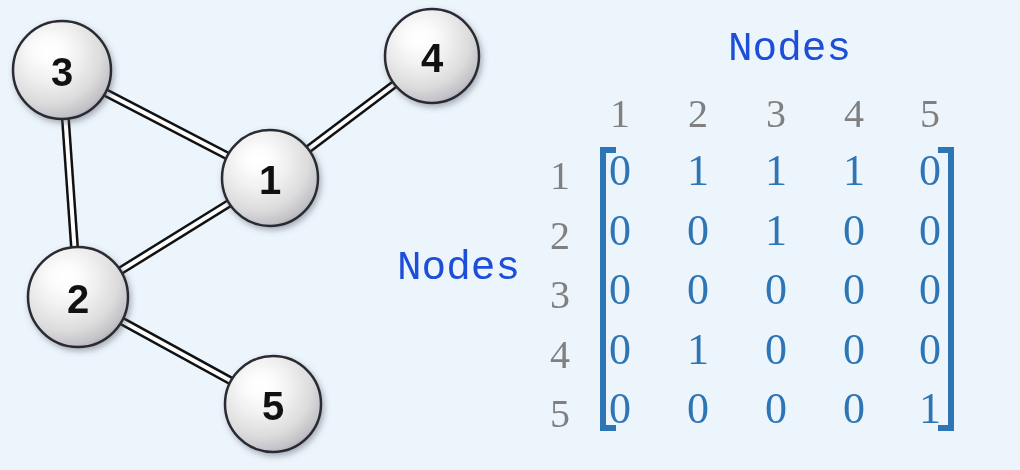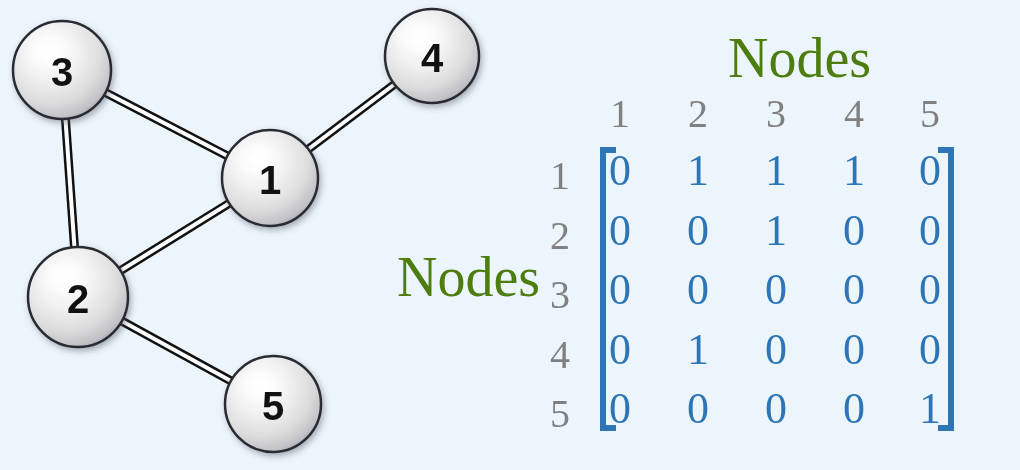--- a/index.html
+++ b/index.html
@@ -37,23 +37,23 @@
 
   
   #matrix-panel {
     position: absolute;
     left: 510px; top: 0;
     width: 510px; height: 470px;
   }
 
   .nodes-title {
     position: absolute;
-    font-family: Liberation Serif, serif;
-    font-size: 56px;
-    color: #4d7c0f;
+    font-family: Liberation Mono, monospace;
+    font-size: 41px;
+    color: #1d4ed8;
     white-space: nowrap;
     letter-spacing: 0px;
   }
   #col-axis-title { left: 218px; top: 26px; }
   #row-axis-title { left: -113px; top: 245px; }
 
   .col-header {
     position: absolute;
     font-family: "Liberation Serif", serif;
     font-size: 40px;

